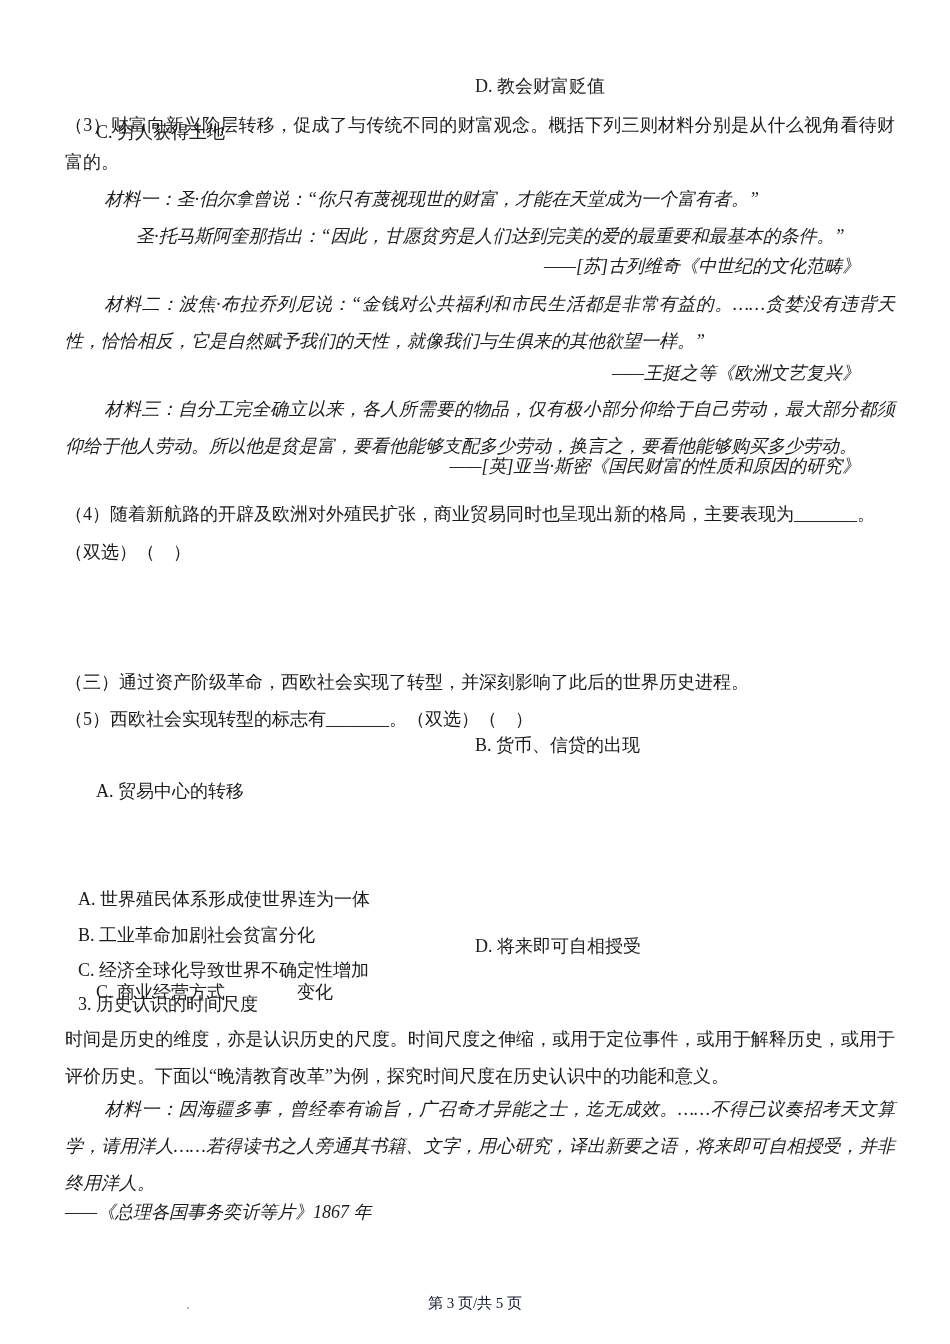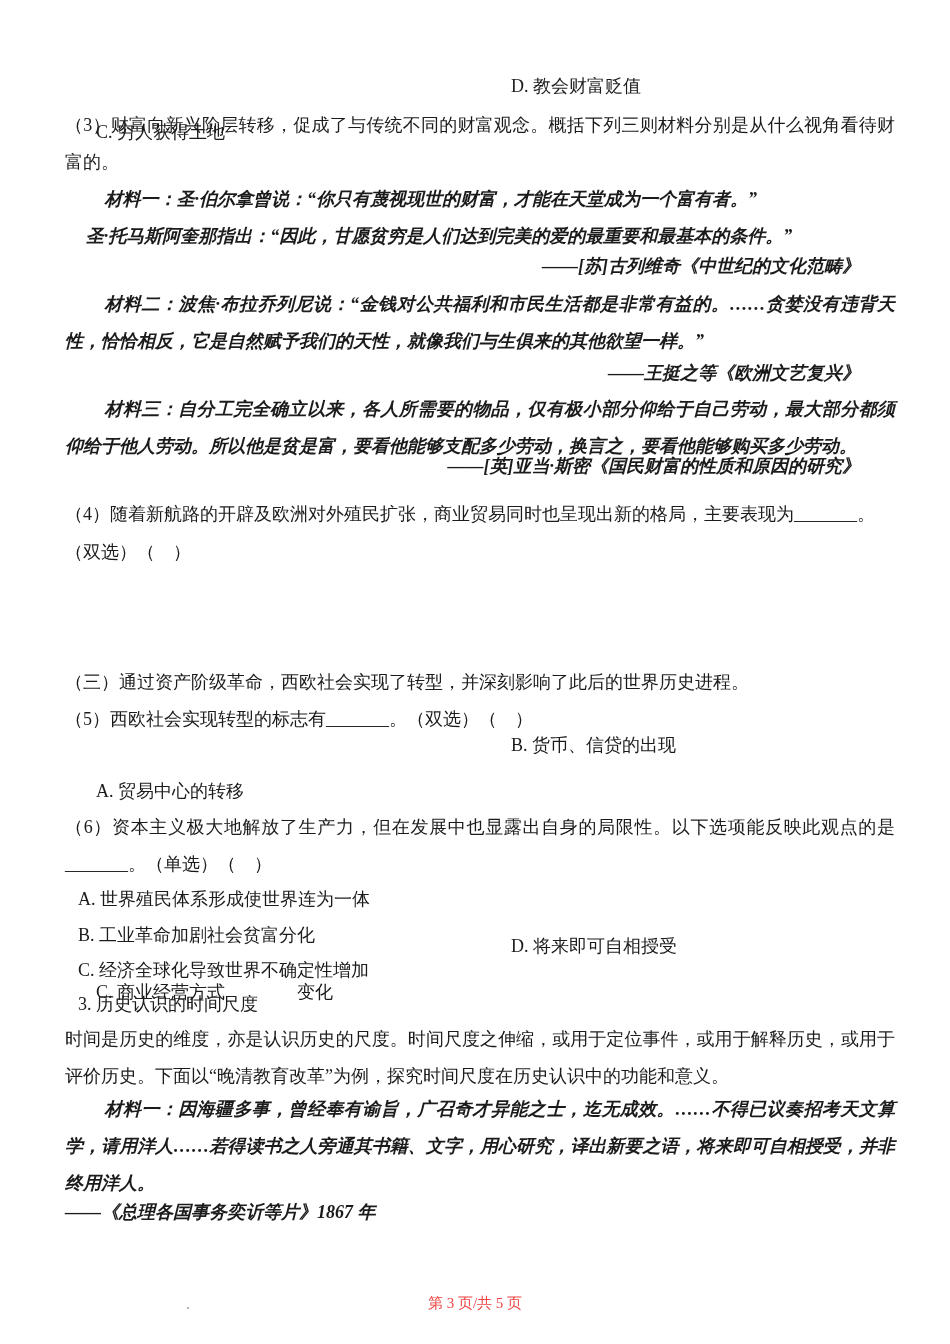--- a/index.html
+++ b/index.html
@@ -15,37 +15,37 @@
   }
   .blk {
     position: absolute;
     left: 65px;
     width: 830px;
     font-size: 18px;
     line-height: 37px;
     white-space: pre-wrap;
   }
   .just { text-align: justify; }
-  .kai  { font-style: italic; font-weight: bold; }
+  .kai  { font-style: italic; }
   .indent2 { text-indent: 2.2em; }
-  .indent1 { text-indent: 1.15em; }
+  .indent1 { text-indent: 1.15em; text-align: center; }
   .src { text-align: right; padding-right: 35px; }
   .src-tight { text-align: left; padding-right: 17px; }
   .optrow { position: relative; }
   .opt-left { display: inline-block; margin-left: 13px; margin-top: 9px; }
-  .opt-right { position: absolute; left: 410px; top: 0; margin-left: 36px; }
+  .opt-right { position: absolute; left: 410px; top: 0; }
   .opt-single { padding-left: 13px; }
   .footer {
     position: absolute;
     left: 0; top: 1291px;
     width: 950px;
     text-align: center;
     font-size: 15px;
     line-height: 24px;
-    color: #ef4444;
+    color: #0f172a;
   }
   .stray-dot {
     position: absolute;
     left: 187px; top: 1307px;
     width: 2px; height: 2px;
     background: #9a9a9a;
     border-radius: 50%;
   }
 </style>
 </head>
@@ -81,21 +81,20 @@
     <span class="opt-left">C. 商业经营方式　　　　变化</span>
     <span class="opt-right">D. 将来即可自相授受</span>
   </div>
 
   <div class="blk" style="top:664px">（三）通过资产阶级革命，西欧社会实现了转型，并深刻影响了此后的世界历史进程。</div>
 
   <div class="blk" style="top:701px">（5）西欧社会实现转型的标志有_______。（双选）（　）</div>
   <div class="blk optrow" style="top:737px">
   </div>
 
-  <div class="blk just" style="top:809px">（6）资本主义极大地解放了生产力，但在发展中也显露出自身的局限性。以下选项能反映此观点的是_______。（单选）（　）</div>
   <div class="blk opt-single" style="top:881px">A. 世界殖民体系形成使世界连为一体</div>
   <div class="blk opt-single" style="top:917px">B. 工业革命加剧社会贫富分化</div>
   <div class="blk opt-single" style="top:952px">C. 经济全球化导致世界不确定性增加</div>
 
   <div class="blk opt-single" style="top:986px">3. 历史认识的时间尺度</div>
   <div class="blk kai just indent2" style="top:1091px">材料一：因海疆多事，曾经奉有谕旨，广召奇才异能之士，迄无成效。……不得已议奏招考天文算学，请用洋人……若得读书之人旁通其书籍、文字，用心研究，译出新要之语，将来即可自相授受，并非终用洋人。</div>
   <div class="blk just" style="top:1021px">时间是历史的维度，亦是认识历史的尺度。时间尺度之伸缩，或用于定位事件，或用于解释历史，或用于评价历史。下面以“晚清教育改革”为例，探究时间尺度在历史认识中的功能和意义。</div>
   <div class="blk kai src-tight" style="top:1194px">——《总理各国事务奕䜣等片》1867 年</div>
 
   <div class="footer">第 3 页/共 5 页</div>

